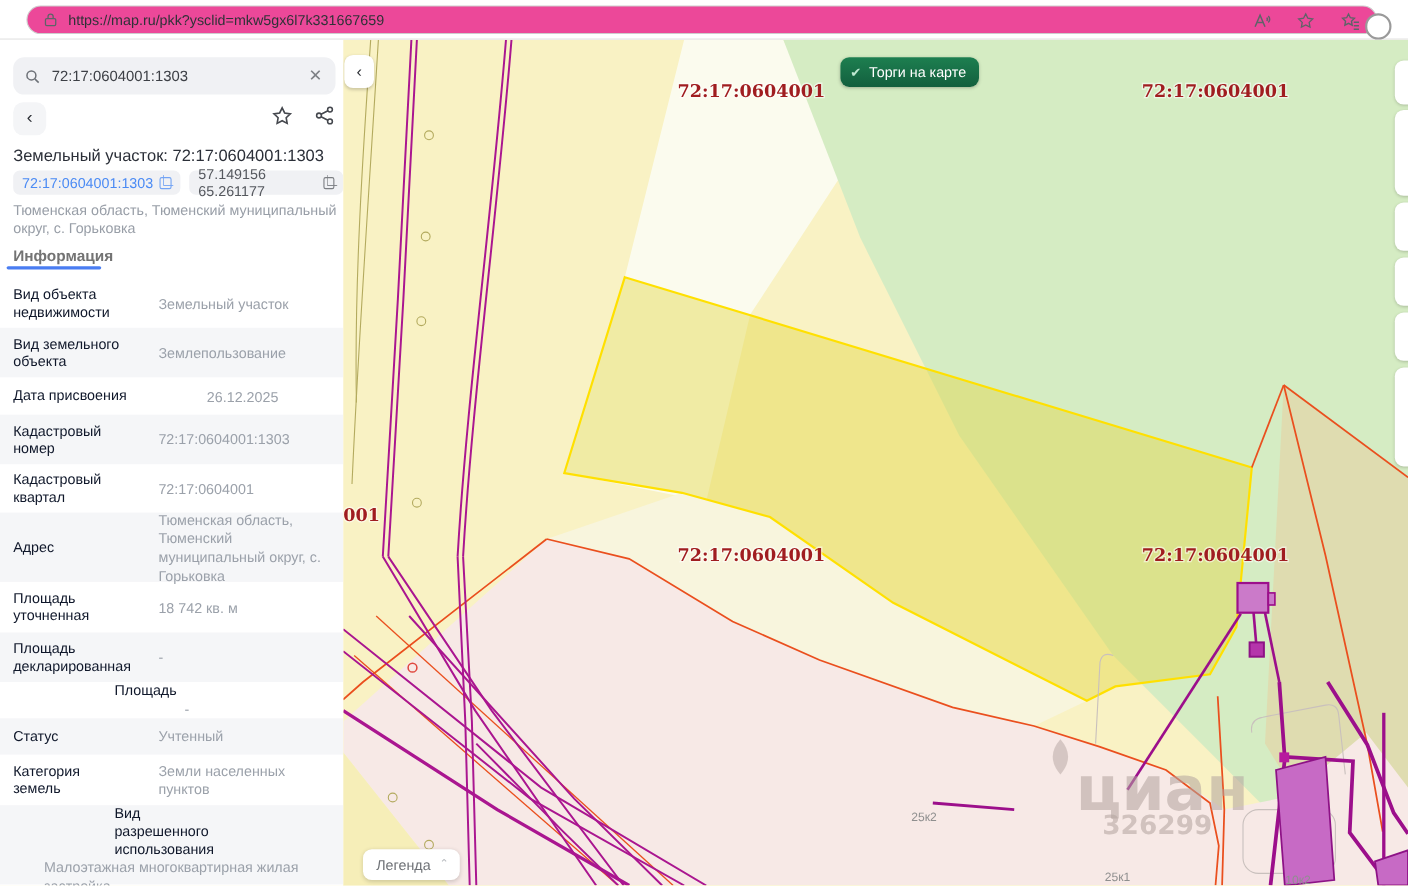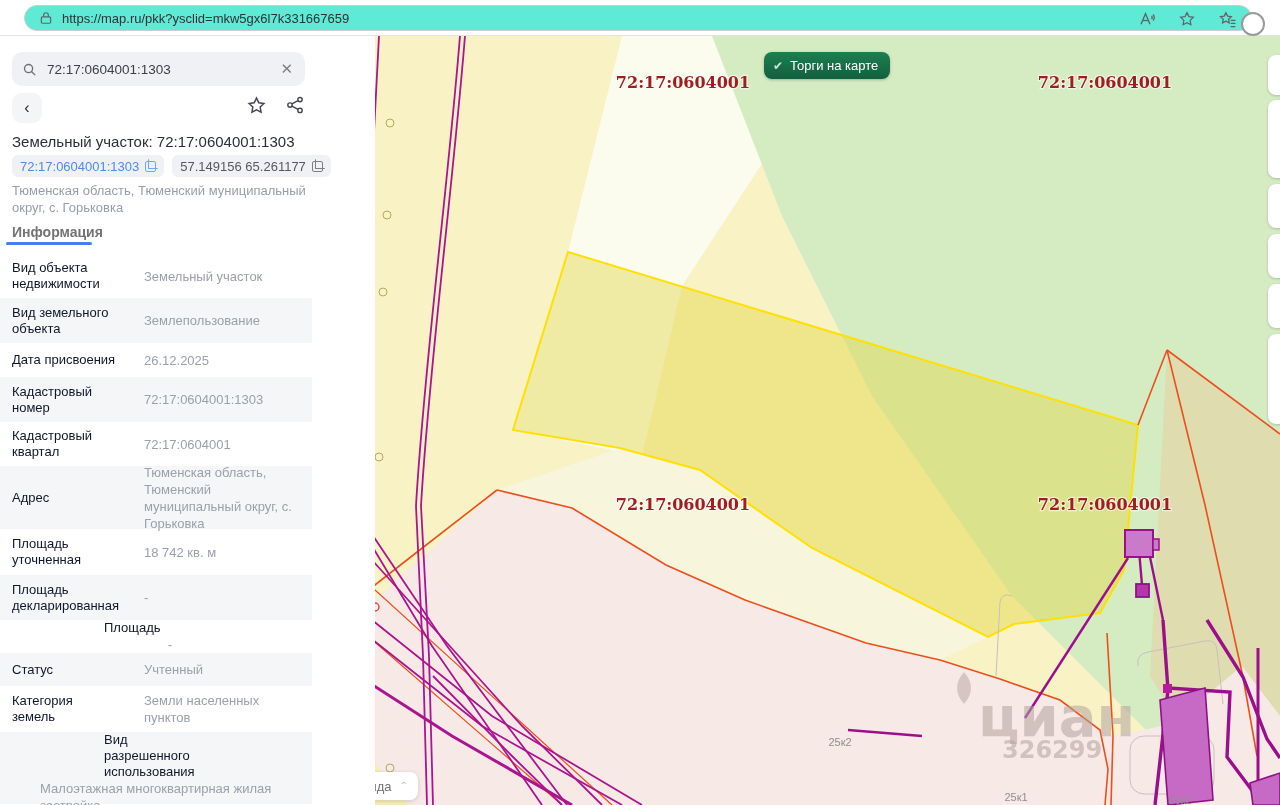--- a/index.html
+++ b/index.html
@@ -1,29 +1,29 @@
 <!DOCTYPE html>
 <html><head>
 <meta charset="utf-8">
 <style>
   * { margin:0; padding:0; box-sizing:border-box; }
   html,body { width:1280px; height:805px; font-family:"Liberation Sans", sans-serif; background:#fff; overflow:hidden; }
 
   
   .browser-bar { position:absolute; left:0; top:0; width:1280px; height:36px; background:#fff; border-bottom:1px solid #e2e2e2; z-index:50; }
-  .addr-pill { position:absolute; left:24px; top:5px; width:1228px; height:26px; border:1px solid #cdcdcd; border-radius:14px; background:#5eead4; display:flex; align-items:center; }
+  .addr-pill { position:absolute; left:24px; top:5px; width:1228px; height:26px; border:1px solid #cdcdcd; border-radius:14px; background:#ec4899; display:flex; align-items:center; }
   .addr-lock { margin-left:14px; width:14px; height:14px; color:#5f6368; flex:0 0 auto; }
   .addr-url { margin-left:9px; font-size:13px; color:#2f3237; white-space:nowrap; }
   .addr-icons { position:absolute; right:14px; top:0; height:26px; display:flex; align-items:center; gap:20px; color:#5f6368; }
   .abtn { width:20px; height:20px; display:flex; align-items:center; justify-content:center; cursor:pointer; }
   .profile-arc { position:absolute; right:-14px; top:6px; width:24px; height:24px; border:2px solid #9a9a9a; border-radius:50%; background:#fff; }
 
   
   .app { position:absolute; top:36px; left:0; width:1280px; height:769px; }
-  .sidebar { position:absolute; left:0; top:0; width:375px; height:769px; background:#fff; z-index:20; overflow:hidden; }
+  .sidebar { position:absolute; left:0; top:0; width:312px; height:769px; background:#fff; z-index:20; overflow:hidden; }
   .mapwrap { position:absolute; left:312px; top:0; width:968px; height:769px; overflow:hidden; background:#f9f2c4; }
 
   
   .searchbox { position:absolute; left:12px; top:16px; width:293px; height:34px; background:#f0f1f4; border-radius:10px; display:flex; align-items:center; }
   .searchbox svg { margin-left:10px; color:#6d7177; }
   .search-val { margin-left:10px; font-size:13.5px; color:#3d4046; flex:1; }
   .search-clear { margin-right:12px; color:#7d8085; font-size:15px; cursor:pointer; }
 
   .actions { position:absolute; left:12px; top:57px; width:293px; height:34px; }
   .back-btn { position:absolute; left:0; top:0; width:30px; height:30px; background:#f4f5f7; border-radius:9px; display:flex; align-items:center; justify-content:center; font-size:16px; color:#2c2f35; cursor:pointer; }
@@ -40,21 +40,21 @@
   .obj-addr { position:absolute; left:12px; top:146px; width:296px; font-size:13px; line-height:17px; color:#989ea7; }
   .tab { position:absolute; left:12px; top:188px; font-size:14px; font-weight:bold; color:#737373; }
   .tab-underline { position:absolute; left:6px; top:206px; width:86px; height:3px; background:#4a7df2; border-radius:2px; }
 
   .info-table { position:absolute; left:0; top:218px; width:312px; }
   .irow { display:flex; padding:0 12px; align-items:center; }
   .irow:nth-child(even) { background:#f5f6f8; }
   .ilabel { width:104px; font-size:13px; line-height:16px; color:#0f172a; flex:0 0 auto; }
   .ivalue { margin-left:28px; font-size:13px; line-height:17px; color:#9ba1aa; }
   .irow:nth-child(1){ height:44px; } .irow:nth-child(2){ height:45px; }
-  .irow:nth-child(3){ height:34px; } .irow:nth-child(4){ height:45px; }
+  .irow:nth-child(3){ height:34px;gap:44px; } .irow:nth-child(4){ height:45px; }
   .irow:nth-child(5){ height:44px; } .irow:nth-child(6){ height:63px; }
   .irow:nth-child(7){ height:46px; } .irow:nth-child(8){ height:45px; }
   .irow:nth-child(9){ height:33px;flex-direction:column; } .irow:nth-child(10){ height:33px; }
   .irow:nth-child(11){ height:46px; } .irow:nth-child(12){ height:72px;flex-direction:column; }
 
   
   .collapse-btn { position:absolute; left:1px; top:14px; width:27px; height:30px; background:#fff; border-radius:8px; box-shadow:0 1px 3px rgba(0,0,0,.18); display:flex; align-items:center; justify-content:center; font-size:15px; color:#2c2f35; cursor:pointer; z-index:10; }
   .trades-btn { position:absolute; left:452px; top:16px; height:27px; padding:0 12px 0 9px; background:linear-gradient(180deg,#1d7f50,#135f3e); border-radius:8px; display:flex; align-items:center; gap:7px; color:#fff; font-size:13px; cursor:pointer; z-index:10; box-shadow:0 1px 3px rgba(0,0,0,.25); }
   .trades-check { font-size:12px; color:#bfe9d2; }
   .legend-btn { position:absolute; left:18px; top:736px; height:28px; padding:0 10px 0 12px; background:#fff; border-radius:8px; box-shadow:0 1px 4px rgba(0,0,0,.16); display:flex; align-items:center; gap:8px; font-size:13px; color:#6e7176; cursor:pointer; z-index:10; }

